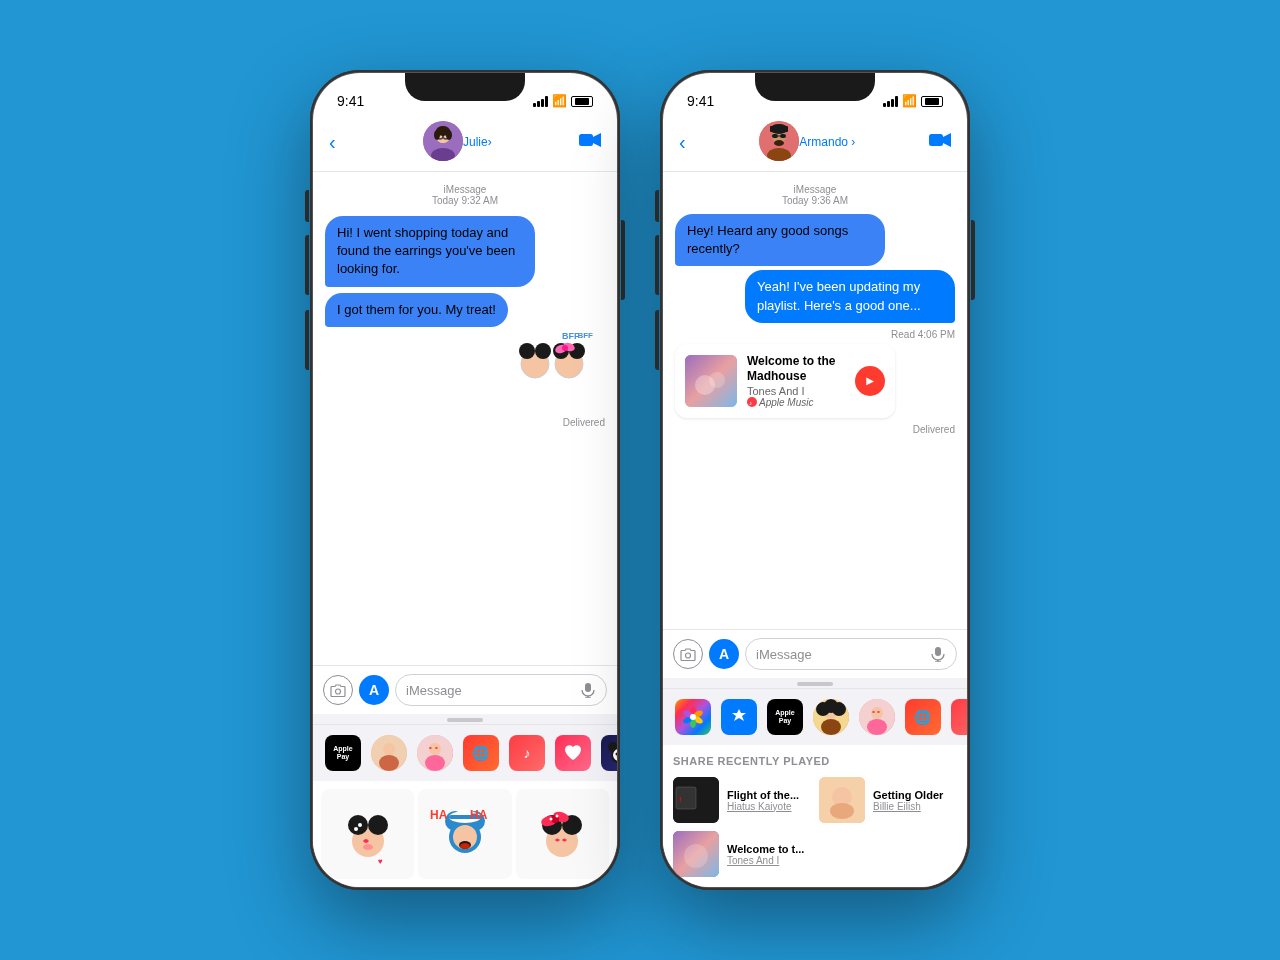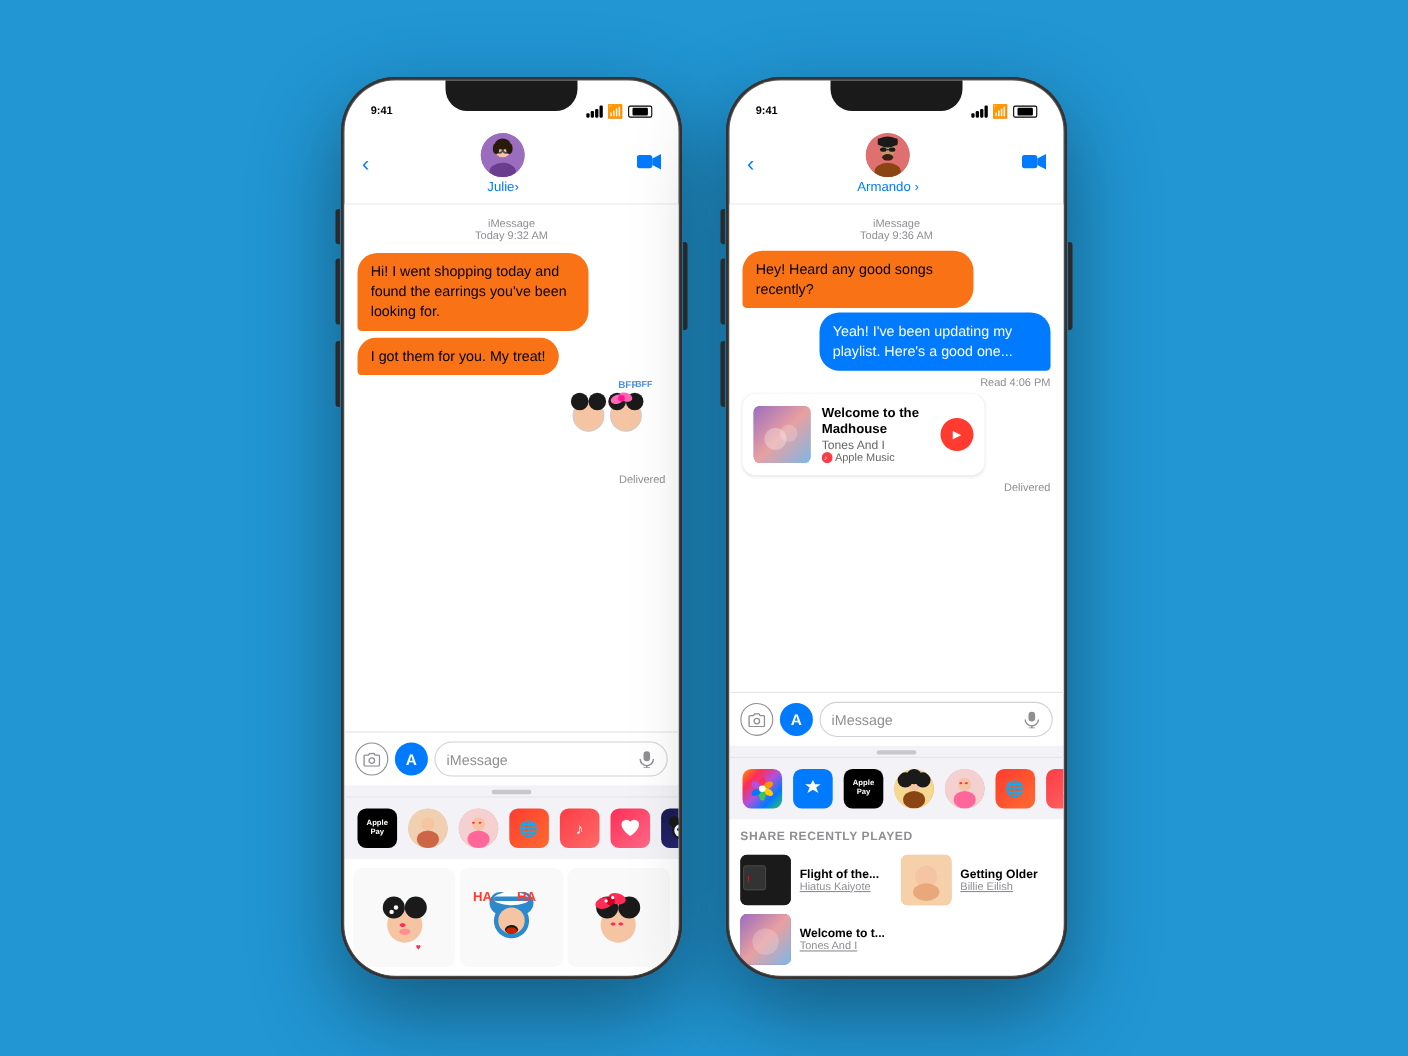--- a/index.html
+++ b/index.html
@@ -52,22 +52,22 @@
       display: flex;
       justify-content: space-between;
       align-items: center;
       padding: 12px 24px 0;
       height: 44px;
       font-size: 12px;
       font-weight: 600;
     }
 
     .status-time {
-      font-size: 10px;
-      font-weight: 700;
+      font-size: 14px;
+      font-weight: 400;
       color: #000;
     }
 
     .status-icons {
       display: flex;
       align-items: center;
       gap: 4px;
       color: #000;
       font-size: 10px;
     }
@@ -94,21 +94,21 @@
     }
 
     .nav-back {
       color: #007aff;
       font-size: 22px;
       font-weight: 300;
     }
 
     .nav-center {
       display: flex;
-      flex-direction: column;
+      flex-direction: row;
       align-items: center;
     }
 
     .avatar {
       width: 40px;
       height: 40px;
       border-radius: 50%;
       margin-bottom: 2px;
       display: flex;
       align-items: center;
@@ -156,21 +156,21 @@
 
     .message-bubble {
       max-width: 75%;
       border-radius: 18px;
       padding: 8px 12px;
       font-size: 13px;
       line-height: 1.4;
     }
 
     .message-received {
-      background: #f97316;
+      background: #3b82f6;
       color: #000;
       align-self: flex-start;
       border-bottom-left-radius: 4px;
     }
 
     .message-sent {
       background: #007aff;
       color: white;
       align-self: flex-end;
       border-bottom-right-radius: 4px;
@@ -385,20 +385,21 @@
       font-size: 11px;
       color: #666;
     }
 
     .music-source {
       font-size: 10px;
       color: #666;
       display: flex;
       align-items: center;
       gap: 2px;
+      font-style: italic;
     }
 
     .play-btn {
       width: 30px;
       height: 30px;
       background: #ff3b30;
       border-radius: 50%;
       display: flex;
       align-items: center;
       justify-content: center;

